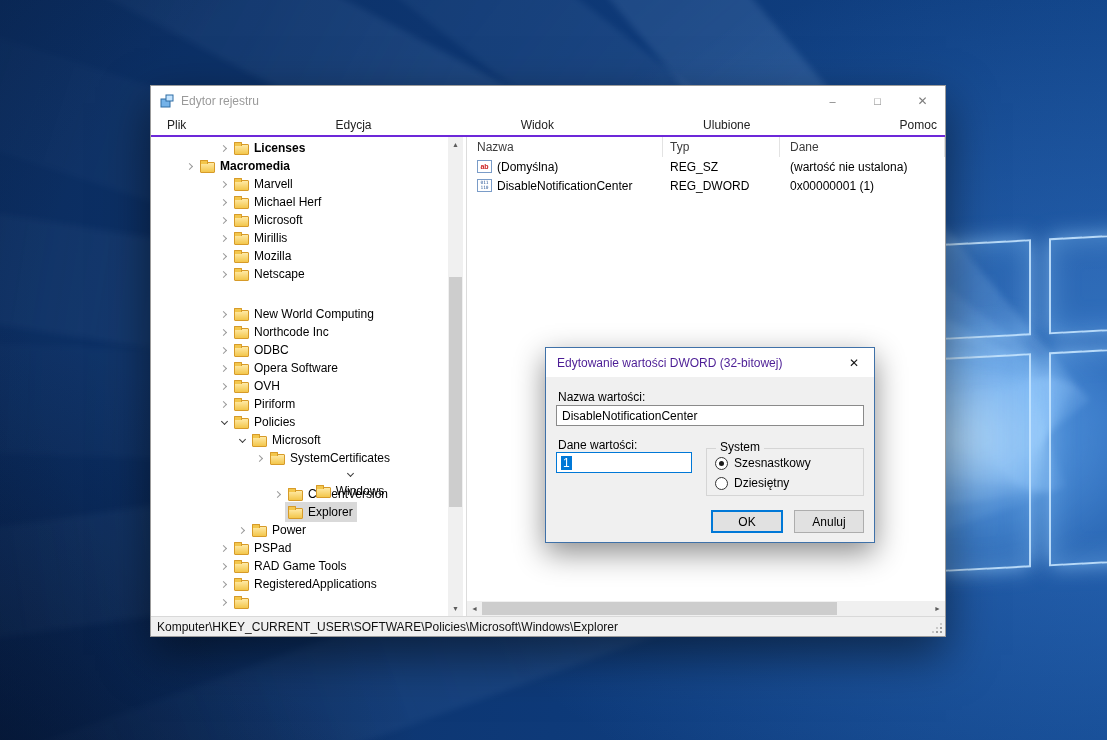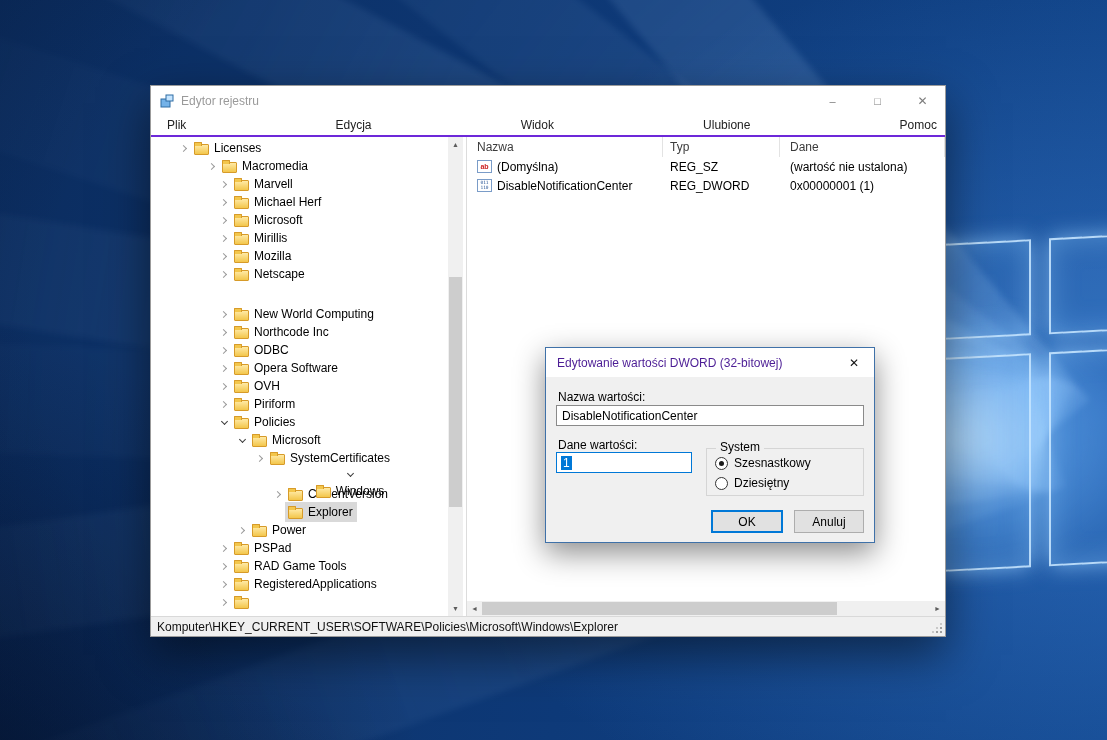--- a/index.html
+++ b/index.html
@@ -169,30 +169,30 @@
     <div class="menubar">
         <span class="menu-item">Plik</span>
         <span class="menu-item">Edycja</span>
         <span class="menu-item">Widok</span>
         <span class="menu-item">Ulubione</span>
         <span class="menu-item">Pomoc</span>
       </div>
     <div class="work">
       <div class="tree-pane">
         <div class="tree-items">
-            <div class="tree-row" style="padding-left: 26px;">
+            <div class="tree-row" style="padding-left: 66px; font-weight: bold;">
               <span class="chev collapsed">
                 <i></i>
               </span>
               <span class="rowsel">
                 <span class="folder"></span>
                 <span class="tree-label">Licenses</span>
               </span>
             </div>
-            <div class="tree-row" style="padding-left: 54px;">
+            <div class="tree-row" style="padding-left: 32px; font-weight: bold;">
               <span class="chev collapsed">
                 <i></i>
               </span>
               <span class="rowsel">
                 <span class="folder"></span>
                 <span class="tree-label">Macromedia</span>
               </span>
             </div>
             <div class="tree-row" style="padding-left: 66px;">
               <span class="chev collapsed">

